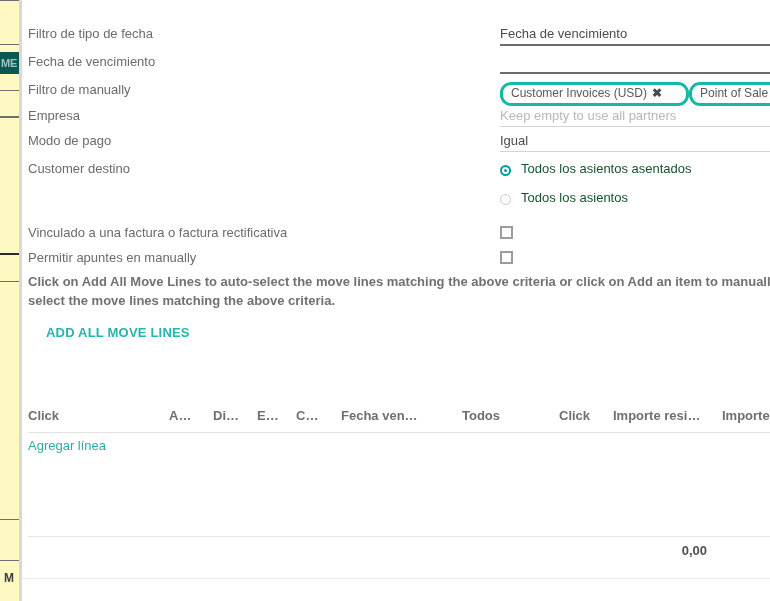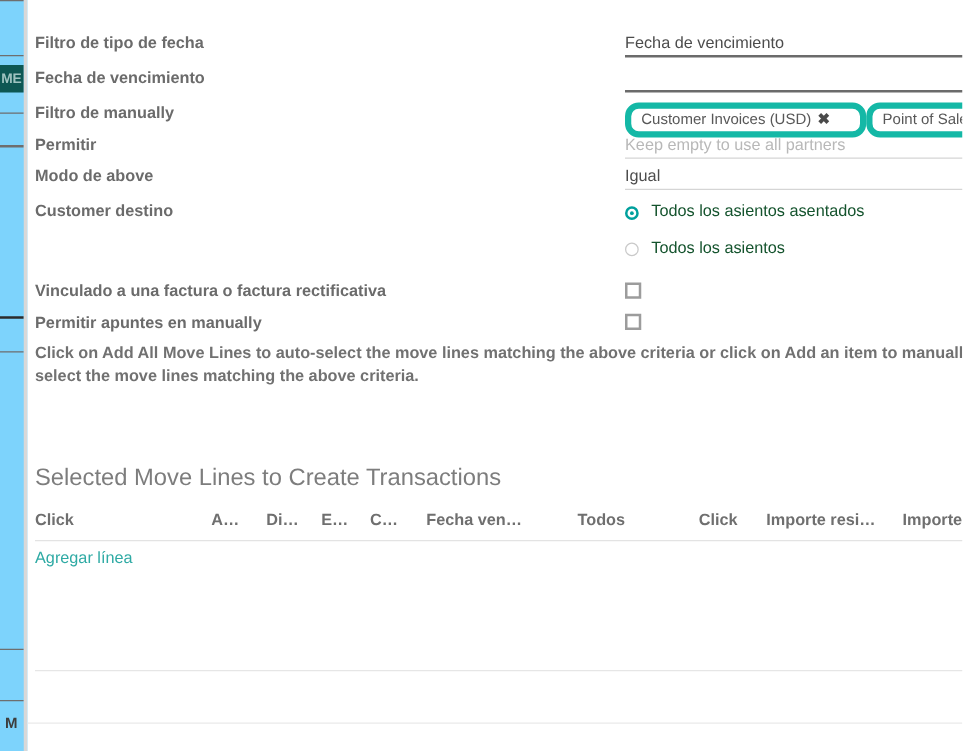--- a/index.html
+++ b/index.html
@@ -15,21 +15,21 @@
     font-size: 13px;
     color: #4c4c4c;
     position: relative;
   }
 
   
   #backdrop {
     position: absolute;
     left: 0; top: 0;
     width: 34px; height: 601px;
-    background: #7dd3fc;
+    background: #fef9c3;
     overflow: hidden;
   }
   #backdrop .bd-line {
     position: absolute;
     left: 0; width: 19px;
     background: #6e6e6e;
   }
   #backdrop .bd-badge {
     position: absolute;
     left: 0; top: 52px;
@@ -72,21 +72,21 @@
   }
 
   
   .frow {
     position: absolute;
     height: 26px;
   }
   .flabel {
     position: absolute;
     left: 6px;
-    font-weight: bold;
+    font-weight: normal;
     font-size: 13px;
     color: #6b6b6b;
     white-space: nowrap;
     text-align: right;
   }
   .fctrl {
     position: absolute;
     left: 478px;
     width: 290px;
   }
@@ -97,21 +97,21 @@
     white-space: nowrap;
   }
   .finput.placeholder { color: #b8b8b8; }
   .uline-dark { border-bottom: 2px solid #6b6b6b; }
   .uline-light { border-bottom: 1px solid #d5d5d5; }
 
   
   .chips { white-space: nowrap; }
   .chip {
     display: inline-block;
-    border: 5px solid #14b8a6;
+    border: 3px solid #14b8a6;
     border-radius: 11px;
     padding: 1px 24px 2px 8px;
     font-size: 12px;
     color: #585858;
     line-height: 15px;
     vertical-align: top;
   }
   .chip .x {
     font-size: 12px;
     font-weight: bold;
@@ -278,28 +278,28 @@
   <div class="frow" style="top:82px;">
     <div class="flabel">Filtro de manually</div>
     <div class="fctrl" style="width:300px;">
       <div class="chips">
         <span class="chip"><span>Customer Invoices (USD)</span><span class="x">✖</span></span><span class="chip"><span>Point of Sale (USD</span></span>
       </div>
     </div>
   </div>
 
   <div class="frow" style="top:108px;">
-    <div class="flabel">Permitir</div>
+    <div class="flabel">Empresa</div>
     <div class="fctrl">
       <div class="finput placeholder uline-light">Keep empty to use all partners</div>
     </div>
   </div>
 
   <div class="frow" style="top:133px;">
-    <div class="flabel">Modo de above</div>
+    <div class="flabel">Modo de pago</div>
     <div class="fctrl">
       <div class="finput uline-light">Igual</div>
     </div>
   </div>
 
   <div class="frow" style="top:161px;">
     <div class="flabel">Customer destino</div>
   </div>
   <div class="radio-row" style="top:161px;">
     <div class="radio-dot on"></div>
@@ -315,33 +315,34 @@
   </div>
   <div class="cbox" style="top:226px;"></div>
 
   <div class="frow" style="top:250px;">
     <div class="flabel">Permitir apuntes en manually</div>
   </div>
   <div class="cbox" style="top:251px;"></div>
 
   <div id="help-text">Click on Add All Move Lines to auto-select the move lines matching the above criteria or click on Add an item to manually select the move lines matching the above criteria.</div>
 
-
-  <div id="section-title">Selected Move Lines to Create Transactions</div>
+  <button id="add-all-btn">ADD ALL MOVE LINES</button>
+
 
   <div id="o2m-table">
     <div class="th" style="left:0px;">Click</div>
     <div class="th" style="left:141px;">A…</div>
     <div class="th" style="left:185px;">Di…</div>
     <div class="th" style="left:229px;">E…</div>
     <div class="th" style="left:268px;">C…</div>
     <div class="th" style="left:313px;">Fecha ven…</div>
     <div class="th" style="left:434px;">Todos</div>
     <div class="th" style="left:531px;">Click</div>
     <div class="th" style="left:585px;">Importe resi…</div>
     <div class="th" style="left:694px;">Importe en …</div>
   </div>
 
   <div id="head-rule"></div>
   <div id="add-line">Agregar línea</div>
   <div id="foot-rule"></div>
+  <div id="total-cell" style="left:545px;width:140px;">0,00</div>
   <div id="bottom-rule"></div>
 </div>
 
 </body></html>

